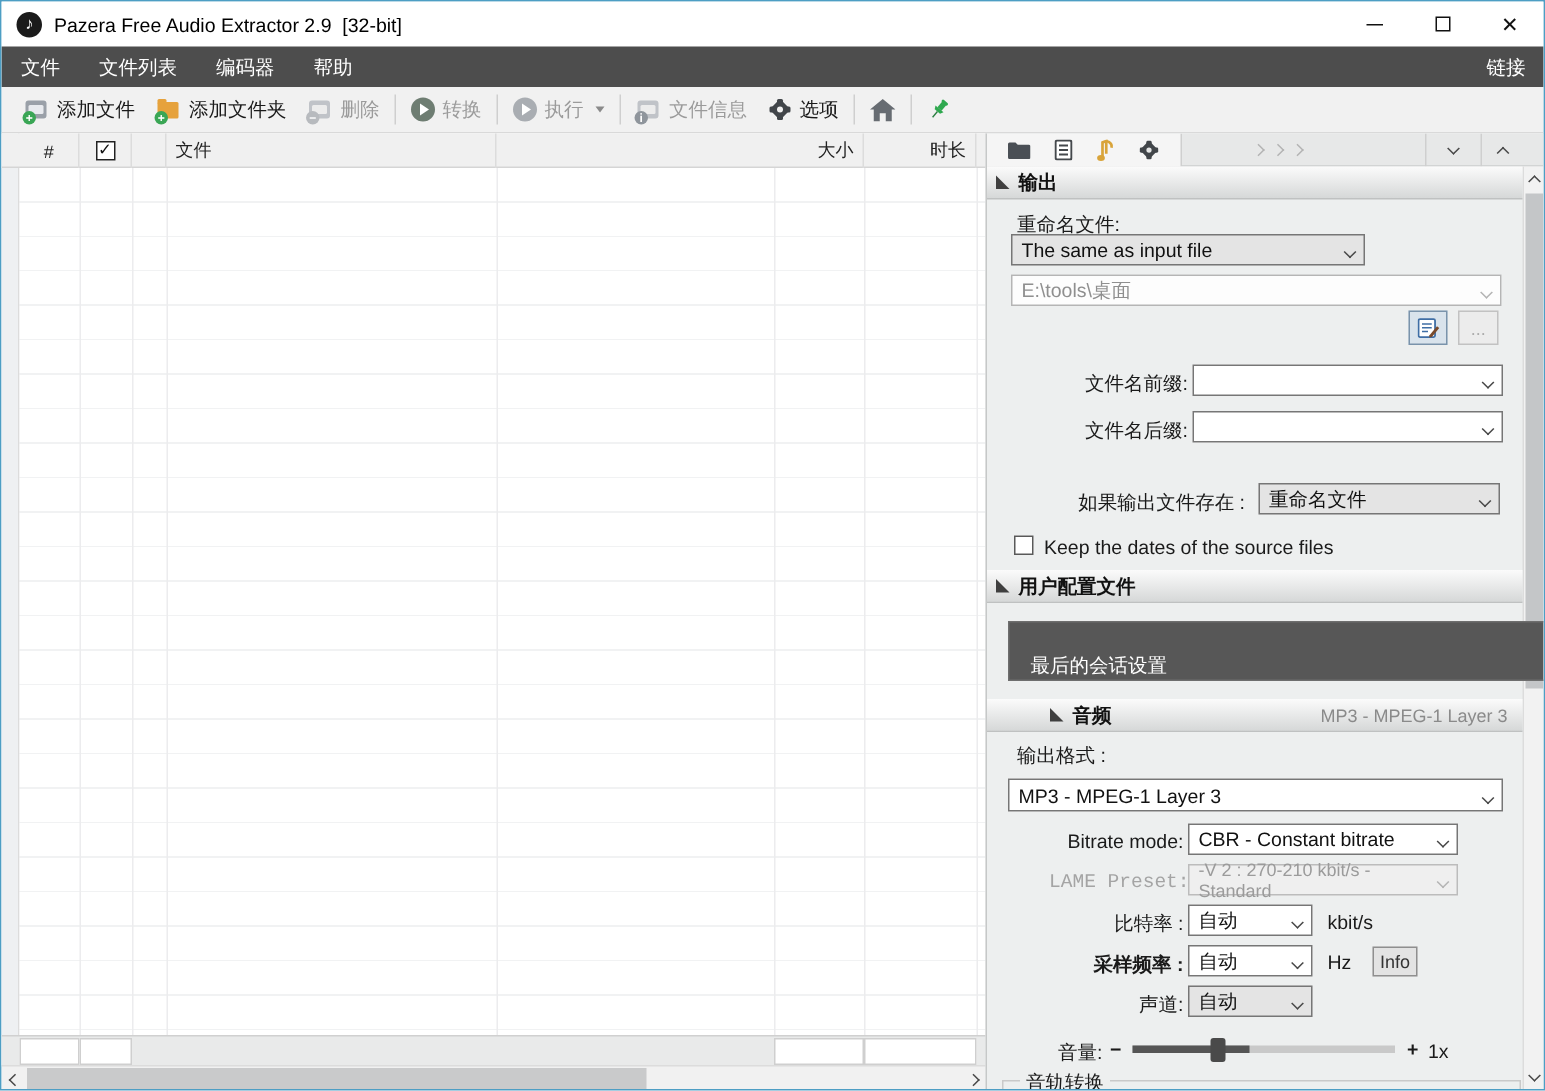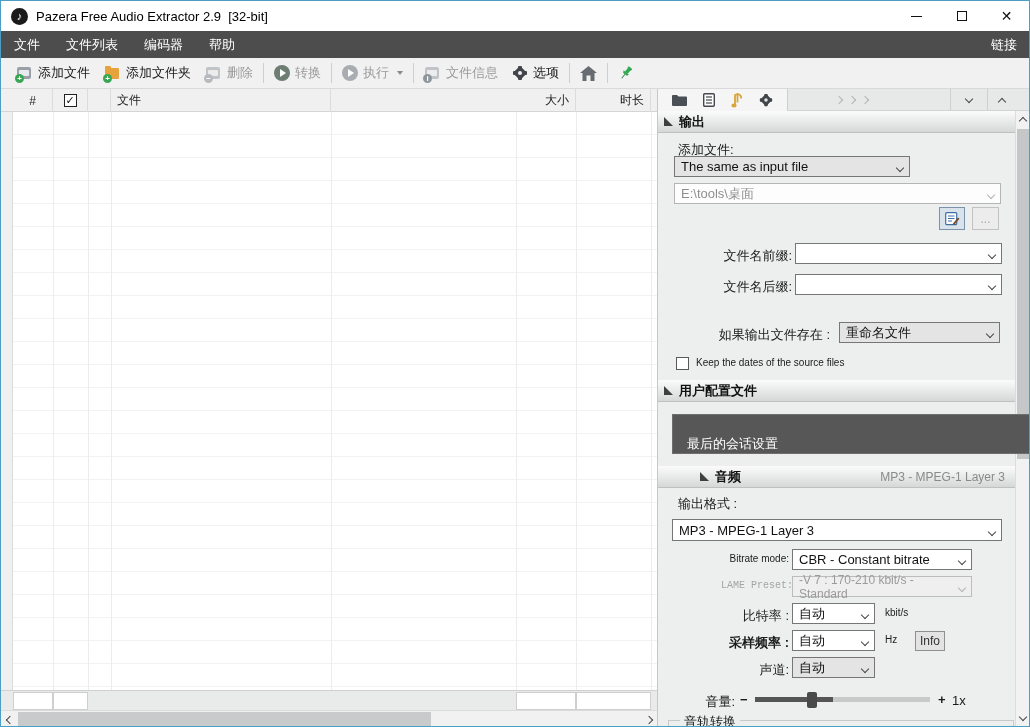--- a/index.html
+++ b/index.html
@@ -81,21 +81,21 @@
   .vs-thumb{position:absolute;left:1px;top:18px;width:12px;height:330px;background:#c4c6c8;}
 
   .content{position:absolute;left:0;top:22px;width:357px;height:616px;}
   .sect{position:absolute;left:0;width:357px;height:22px;background:linear-gradient(#fbfbfb,#d6d8d8);border-bottom:1px solid #bfc1c1;display:flex;align-items:center;padding-left:6px;font-weight:bold;font-size:13px;color:#111;}
   .sect .tri{width:0;height:0;border-left:9px solid #3f3f3f;border-top:9px solid transparent;margin-right:6px;}
   .sect .sect-right{margin-left:auto;margin-right:10px;font-weight:normal;font-size:12px;color:#8a8a8a;}
 
   .lbl{position:absolute;font-size:13px;color:#1a1a1a;white-space:nowrap;}
   .lbl.r{text-align:right;}
   .lbl.dim{color:#a4a4a4;}
-  .lbl.en{font-size:10px;}
+  .lbl.en{font-size:13px;}
 
   .sel{position:absolute;height:21px;border:1px solid #767676;background:#e4e4e4;display:flex;align-items:center;padding:0 6px;font-size:13px;color:#111;}
   .sel .chev-box{margin-left:auto;}
   .sel.white{background:#fff;}
   .sel.disabled{background:#efefef;border-color:#bcbcbc;color:#9b9b9b;}
   .sel.dim-combo{background:#fdfdfd;border-color:#b5b5b5;color:#8f8f8f;}
 
   .btn{position:absolute;border:1px solid #8f8f8f;background:#e3e3e3;display:flex;align-items:center;justify-content:center;font-size:12px;color:#333;}
   .btn.disabled{border-color:#c2c2c2;color:#ababab;background:#ececec;}
   .btn.editbtn{background:#d9e3ec;border-color:#7a93ab;}
@@ -312,21 +312,21 @@
         </div>
     </div>
 
     <div class="content">
 
       <div class="sect" style="top:0;">
         <span class="tri"></span>
         <span>输出</span>
       </div>
 
-      <div class="lbl" style="left:20px;top:30px;">添加文件:</div>
+      <div class="lbl" style="left:20px;top:30px;">重命名文件:</div>
 
       <div class="sel dim-combo" style="left:16px;top:72px;width:327px;">
         <span>E:\tools\桌面</span>
         <span class="chev-box"><span class="chev down dim"></span></span>
       </div>
 
       <div class="sel" style="left:16px;top:45px;width:236px;">
         <span>The same as input file</span>
         <span class="chev-box"><span class="chev down"></span></span>
       </div>
@@ -388,21 +388,21 @@
       </div>
 
       <div class="lbl en r" style="left:20px;top:442px;width:111px;">Bitrate mode:</div>
       <div class="sel white" style="left:134px;top:438px;width:180px;">
         <span>CBR - Constant bitrate</span>
         <span class="chev-box"><span class="chev down"></span></span>
       </div>
 
       <div class="lbl en r dim" style="left:24px;top:469px;width:111px;font-family:Liberation Mono, monospace;">LAME Preset:</div>
       <div class="sel disabled" style="left:134px;top:465px;width:180px;font-size:12px;">
-        <span>-V 7 : 170-210 kbit/s - Standard</span>
+        <span>-V 2 : 270-210 kbit/s - Standard</span>
         <span class="chev-box"><span class="chev down dim"></span></span>
       </div>
 
       <div class="lbl r" style="left:20px;top:496px;width:111px;">比特率 :</div>
       <div class="sel white" style="left:134px;top:492px;width:83px;">
         <span>自动</span>
         <span class="chev-box"><span class="chev down"></span></span>
       </div>
       <div class="lbl en" style="left:227px;top:496px;">kbit/s</div>
 

